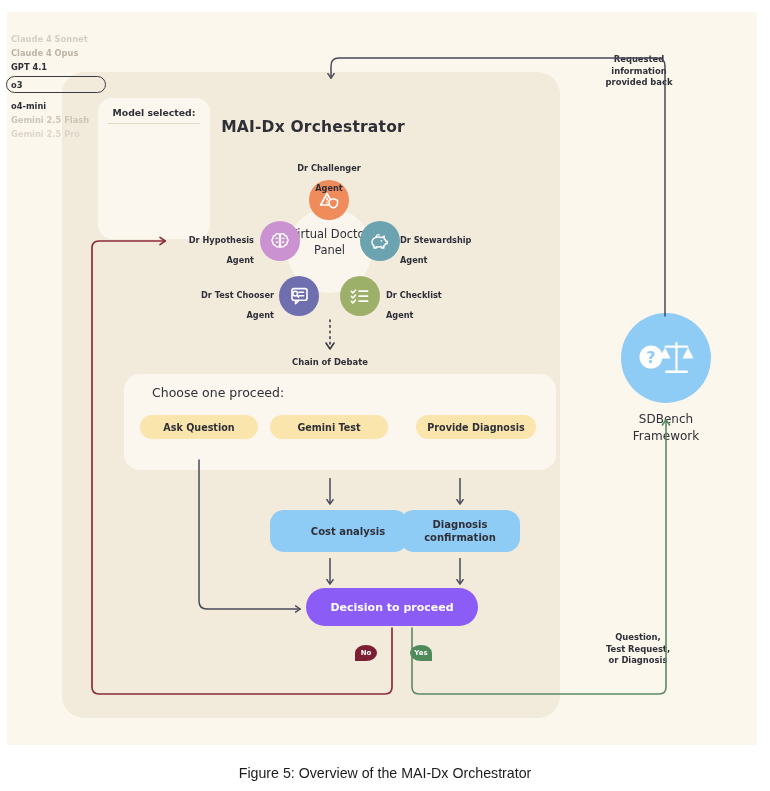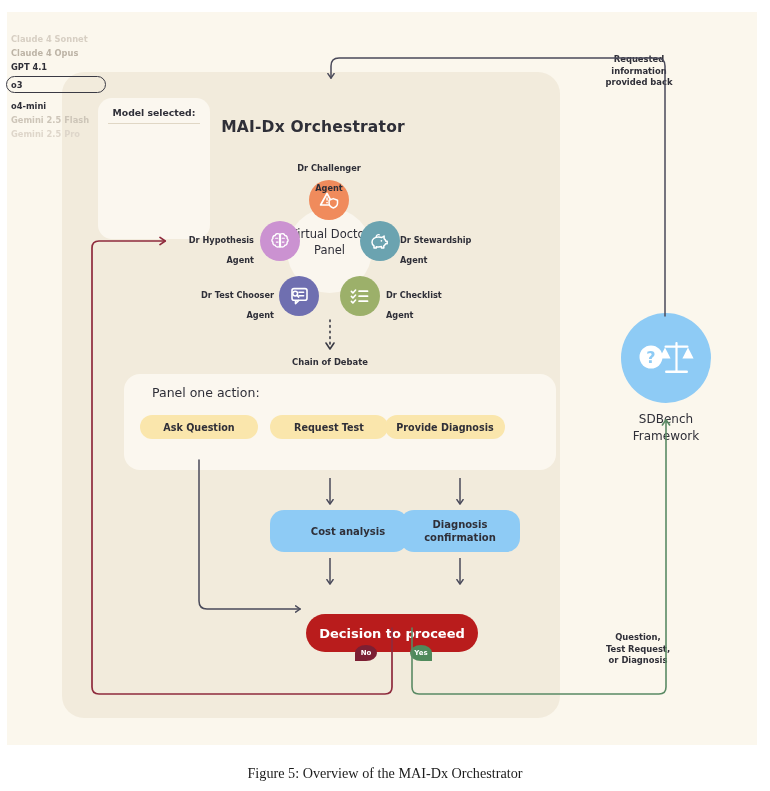--- a/index.html
+++ b/index.html
@@ -187,21 +187,21 @@
     border-radius: 12px;
     display: flex;
     align-items: center;
     justify-content: center;
     font-size: 9.6px;
     font-weight: bold;
     color: #2f2f38;
   }
   #action-chip-ask       { left: 140px; width: 118px; }
   #action-chip-test      { left: 270px; width: 118px; }
-  #action-chip-diagnosis { left: 385px; width: 120px; }
+  #action-chip-diagnosis { left: 416px; width: 120px; }
 
   
   .process-box {
     position: absolute;
     background: #8ecbf5;
     border-radius: 14px;
     display: flex;
     align-items: center;
     justify-content: center;
     text-align: center;
@@ -211,29 +211,29 @@
     color: #2f2f38;
     white-space: pre-line;
   }
   #process-cost      { left: 270px; top: 510px; width: 120px; height: 42px; padding-left: 18px; }
   #process-diagnosis { left: 400px; top: 510px; width: 120px; height: 42px; }
 
   
   #decision-box {
     position: absolute;
     left: 306px;
-    top: 614px;
+    top: 588px;
     width: 172px;
     height: 38px;
-    background: #b91c1c;
+    background: #8b5cf6;
     border-radius: 19px;
     display: flex;
     align-items: center;
     justify-content: center;
-    font-size: 13px;
+    font-size: 11px;
     font-weight: bold;
     color: #ffffff;
   }
 
   
   .branch-pin {
     position: absolute;
     width: 22px;
     height: 16px;
     display: flex;
@@ -286,21 +286,21 @@
   #note-requested { left: 585px; top: 54px;  width: 108px; }
   #note-question  { left: 583px; top: 632px; width: 110px; }
 
   
   #figure-caption {
     position: absolute;
     left: 0;
     top: 765px;
     width: 770px;
     text-align: center;
-    font-family: Liberation Serif, serif;
+    font-family: Liberation Sans, sans-serif;
     font-size: 14.2px;
     color: #1c1c1c;
   }
 </style>
 </head>
 <body>
 
 <div id="figure-canvas"></div>
 
 <div id="orchestrator-panel"></div>
@@ -384,23 +384,23 @@
     <path d="M12 5 v14" stroke="#ffffff" stroke-width="1.3"></path>
     <path d="M7.6 9.3 h2.2 M8.3 13.1 h1.8 M14.2 9.3 h2.2 M14.2 13.1 h1.8" stroke="#ffffff" stroke-width="1.1" stroke-linecap="round"></path>
   </svg>
 </div>
 <div class="agent-label" style="left:186px; top:230px; width:68px; text-align:right">Dr Hypothesis
 Agent</div>
 
 <div id="chain-of-debate-label">Chain of Debate</div>
 
 <div id="action-card"></div>
-<div id="action-card-title">Panel one action:</div>
+<div id="action-card-title">Choose one proceed:</div>
 <div class="action-chip" id="action-chip-ask">Ask Question</div>
-<div class="action-chip" id="action-chip-test">Request Test</div>
+<div class="action-chip" id="action-chip-test">Gemini Test</div>
 <div class="action-chip" id="action-chip-diagnosis">Provide Diagnosis</div>
 
 <div class="process-box" id="process-cost">Cost analysis</div>
 <div class="process-box" id="process-diagnosis">Diagnosis
 confirmation</div>
 
 <div id="decision-box">Decision to proceed</div>
 <div class="branch-pin" id="branch-pin-no">No</div>
 <div class="branch-pin" id="branch-pin-yes">Yes</div>
 

